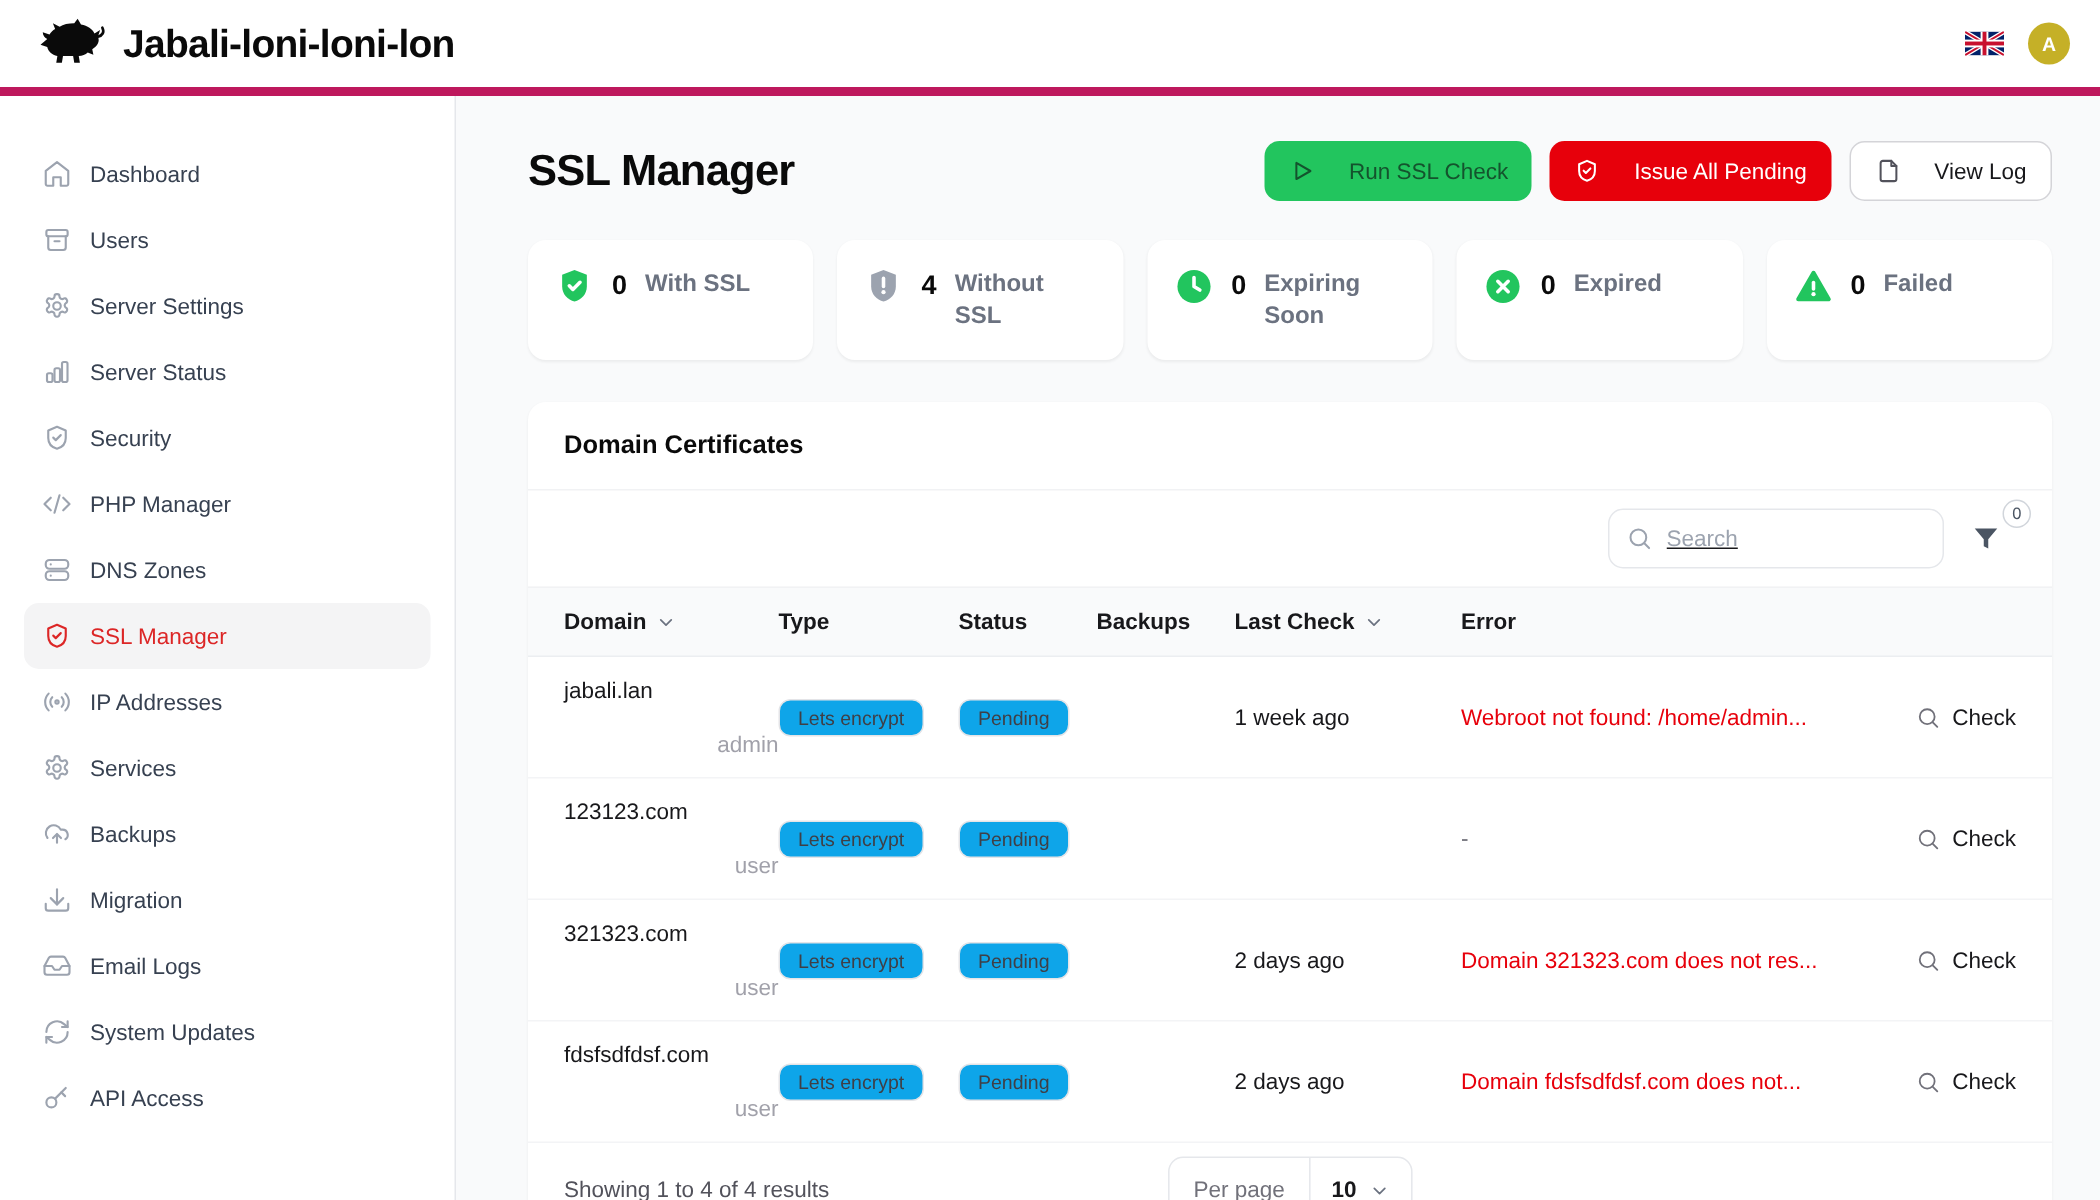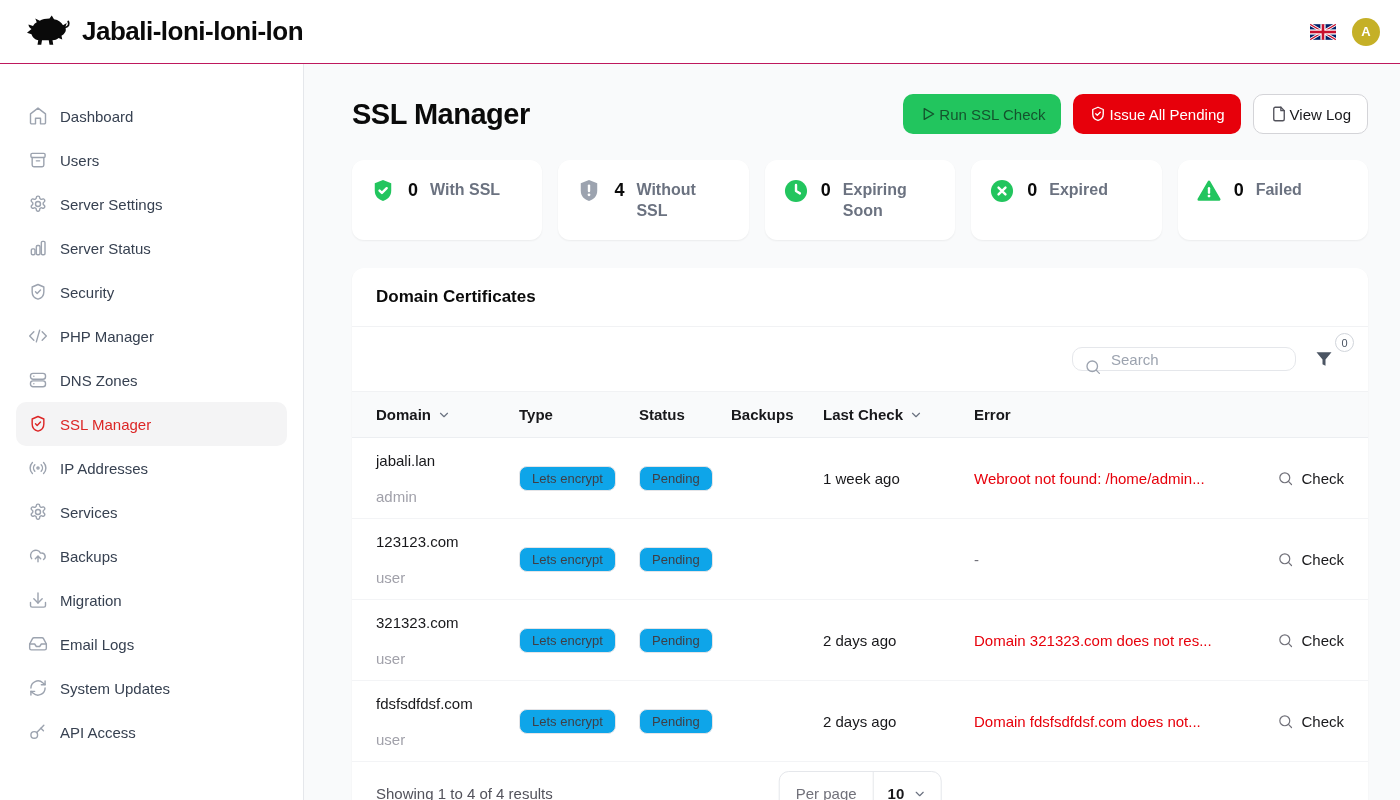--- a/index.html
+++ b/index.html
@@ -1,20 +1,20 @@
 <!DOCTYPE html>
 <html><head>
 <meta charset="utf-8">
 <style>
   * { margin:0; padding:0; box-sizing:border-box; }
   html,body { width:1400px; height:800px; overflow:hidden; background:#f9fafb;
     font-family:"Liberation Sans", "DejaVu Sans", sans-serif; color:#18181b; }
 
   
-  .topbar { height:64px; background:#fff; border-bottom:1px solid #be185d;
+  .topbar { height:64px; background:#fff; border-bottom:6px solid #be185d;
     display:flex; align-items:center; justify-content:space-between; padding:0 20px 0 24px; }
   .brand { display:flex; align-items:center; gap:10px; }
   .brand svg { width:48px; height:34px; }
   .brand-title { font-size:26px; font-weight:800; letter-spacing:-0.5px; color:#0a0a0a; }
   .topbar-right { display:flex; align-items:center; gap:16px; }
   .flag { width:26px; height:18px; border-radius:2px; overflow:hidden; display:block; cursor:pointer; }
   .avatar { width:28px; height:28px; border-radius:50%; background:#c5b027; color:#fff;
     font-size:13px; font-weight:700; display:flex; align-items:center; justify-content:center; cursor:pointer; }
 
   
@@ -27,59 +27,59 @@
   .nav-item.active { background:#f4f4f5; color:#dc2626; font-weight:500; }
   .nav-item.active svg { stroke:#dc2626; }
 
   .main { flex:1; padding:26px 32px 0 48px; background:#f9fafb; }
 
   
   .page-head { display:flex; align-items:center; justify-content:space-between; height:48px; }
   .page-title { font-size:29px; font-weight:800; letter-spacing:-0.5px; color:#0a0a0a; }
   .actions { display:flex; gap:12px; }
   .btn { height:40px; border:none; border-radius:10px; padding:0 16px; display:flex; align-items:center;
-    gap:2px; font-size:15px; font-weight:500; cursor:pointer; font-family:inherit; }
+    gap:22px; font-size:15px; font-weight:500; cursor:pointer; font-family:inherit; }
   .btn svg { width:18px; height:18px; fill:none; stroke-width:1.8; stroke-linecap:round; stroke-linejoin:round; }
   .btn-green { background:#22c55e; color:#14532d; } .btn-green svg { stroke:#14532d; }
   .btn-red { background:#e7000b; color:#fff; } .btn-red svg { stroke:#fff; }
   .btn-white { background:#fff; color:#18181b; border:1px solid #d4d4d8; } .btn-white svg { stroke:#52525b; }
 
   
   .stats { display:flex; gap:16px; margin-top:22px; }
   .card { flex:1; height:80px; background:#fff; border-radius:12px; box-shadow:0 1px 2px rgba(0,0,0,.06);
     padding:16px 18px; display:flex; gap:12px; align-items:flex-start; }
   .card svg { width:26px; height:26px; flex:none; margin-top:2px; }
   .card .num { font-size:18px; font-weight:700; color:#0a0a0a; margin-top:4px; }
   .card .lbl { font-size:16px; font-weight:600; color:#6b7280; line-height:1.3; margin-top:4px; }
 
   
   .panel { margin-top:28px; background:#fff; border-radius:12px 12px 0 0; box-shadow:0 1px 2px rgba(0,0,0,.06); }
   .panel-head { padding:19px 24px; font-size:17px; font-weight:700; color:#0a0a0a; border-bottom:1px solid #f1f2f4; }
   .toolbar { height:64px; display:flex; align-items:center; justify-content:flex-end; gap:18px; padding:0 24px; }
   .search-box { position:relative; width:224px; }
   .search-box svg { position:absolute; left:12px; top:11px; width:18px; height:18px; stroke:#9ca3af; fill:none;
     stroke-width:1.8; stroke-linecap:round; }
-  .search-box input { width:100%; height:24px; border:1px solid #e5e7eb; border-radius:10px; padding:0 12px 0 38px;
-    font-size:15px; color:#18181b; outline:none; font-family:inherit; }
+  .search-box input { width:100%; height:40px; border:1px solid #e5e7eb; border-radius:10px; padding:0 12px 0 38px;
+    font-size:15px; color:#18181b; outline:none; font-family:inherit;text-decoration:underline; }
   .search-box input::placeholder { color:#9ca3af; }
   .filter-wrap { position:relative; width:30px; height:40px; display:flex; align-items:center; cursor:pointer; }
   .filter-wrap svg { width:20px; height:20px; fill:#4b5563; }
   .filter-badge { position:absolute; top:-6px; right:-10px; width:19px; height:19px; background:#fff;
     border:1px solid #d1d5db; border-radius:50%; font-size:11px; color:#4b5563;
     display:flex; align-items:center; justify-content:center; }
 
   
   .tgrid { display:grid; grid-template-columns:143px 120px 92px 92px 151px 1fr 112px; align-items:center;
     padding:0 24px; }
   .thead { height:47px; background:#f9fafb; border-top:1px solid #f1f2f4; border-bottom:1px solid #eceef1;
     font-size:15px; font-weight:700; color:#18181b; }
   .thead .th { display:flex; align-items:center; gap:6px; cursor:pointer; }
   .thead .th svg { width:14px; height:14px; stroke:#6b7280; fill:none; stroke-width:2; stroke-linecap:round; stroke-linejoin:round; }
   .row { height:81px; border-bottom:1px solid #f3f4f6; font-size:15px; }
-  .dom { color:#18181b; } .dom .sub { color:#a1a1aa; margin-top:19px; }
+  .dom { color:#18181b; } .dom .sub { color:#a1a1aa; margin-top:19px;text-align:right; }
   .pill { display:inline-block; background:#0ea5e9; border:1px solid #e4e4e7; color:#3f3f46;
     font-size:13px; padding:4px 12px; border-radius:8px; }
   .lastcheck { color:#18181b; }
   .err { color:#e7000b; white-space:nowrap; overflow:hidden; text-overflow:ellipsis; padding-right:14px; }
   .err.muted { color:#71717a; }
   .check { display:flex; align-items:flex-end; justify-content:flex-end; gap:7px; color:#18181b; cursor:pointer; }
   .check svg { width:17px; height:17px; stroke:#71717a; fill:none; stroke-width:1.7; stroke-linecap:round; }
 
   
   .tfoot { position:relative; height:62px; display:flex; align-items:center; padding:0 24px; }

